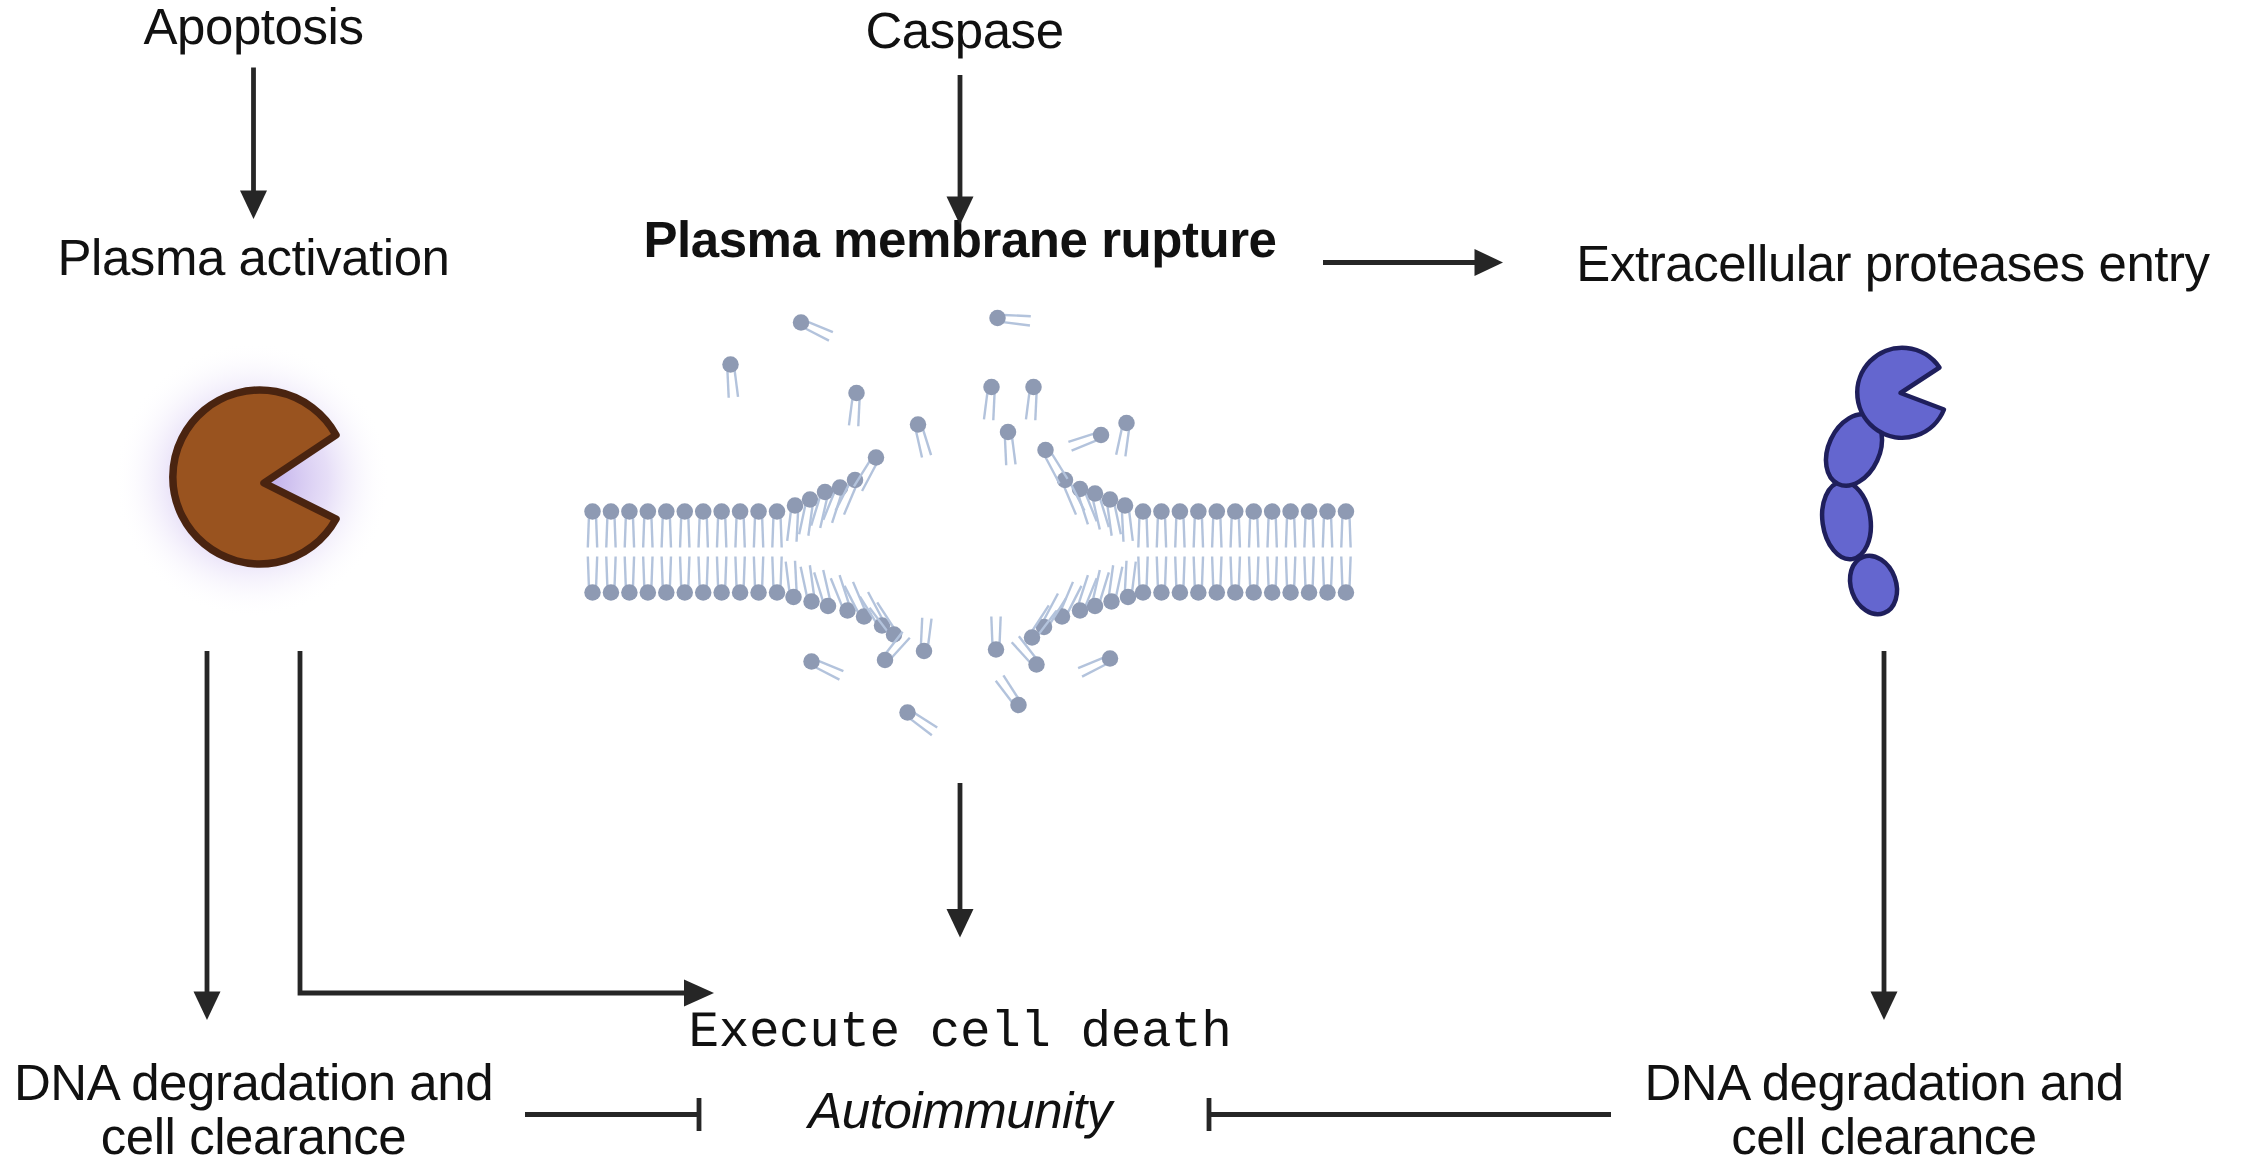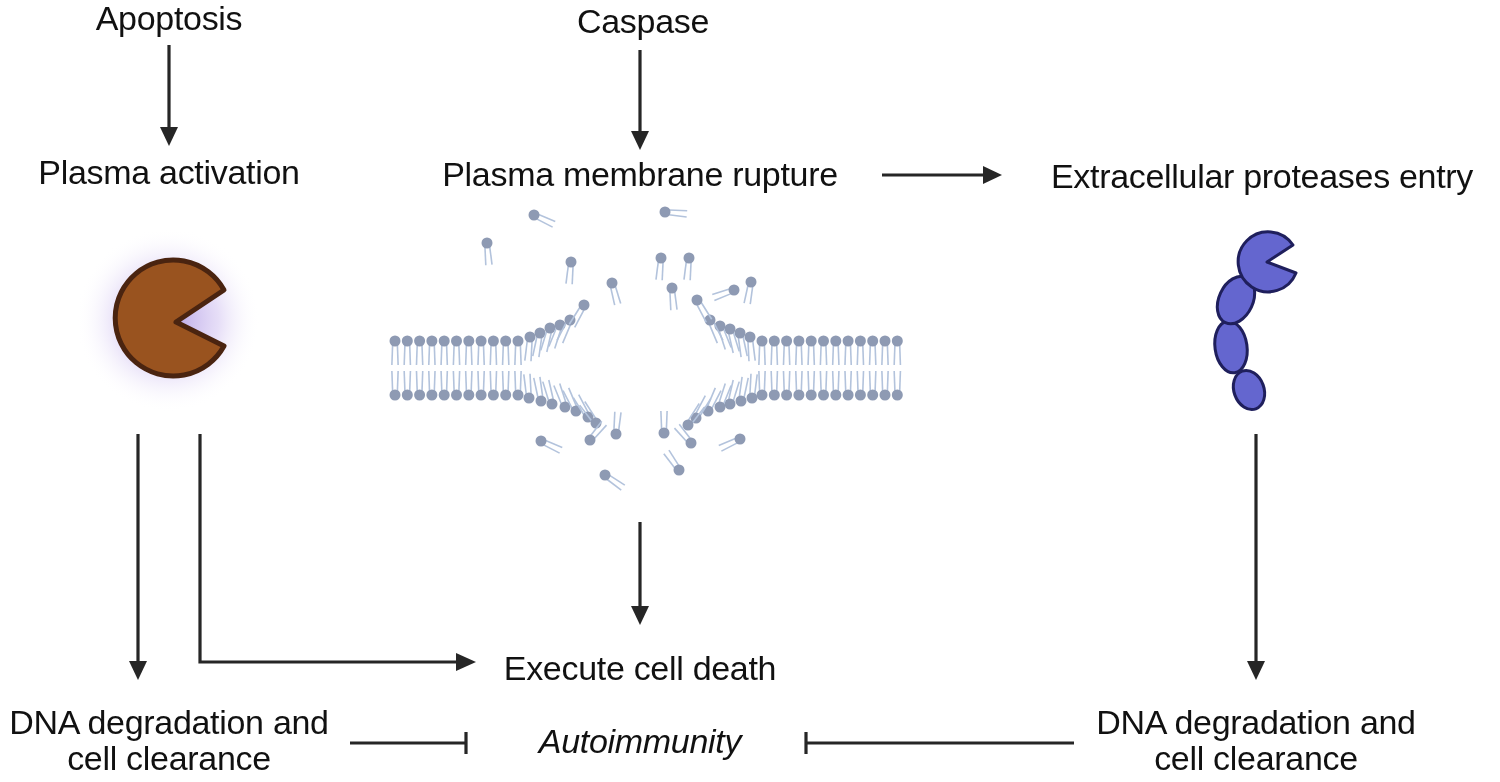--- a/index.html
+++ b/index.html
@@ -9,23 +9,23 @@
          text-align: center; transform: translateX(-50%); letter-spacing: -0.3px; }
   .lbl.two { line-height: 36px; }
   svg.layer { position: absolute; left: 0; top: 0; }
 </style>
 </head>
 <body>
 
 <div class="lbl" style="left:169px; top:-2px;">Apoptosis</div>
 <div class="lbl" style="left:643px; top:1px;">Caspase</div>
 <div class="lbl" style="left:169px; top:152px;">Plasma activation</div>
-<div class="lbl" style="left:640px; top:154px;">Plasma membrane rupture</div>
+<div class="lbl" style="left:640px; top:140px;font-weight:bold;">Plasma membrane rupture</div>
 <div class="lbl" style="left:1262px; top:156px;">Extracellular proteases entry</div>
-<div class="lbl" style="left:640px; top:648px;">Execute cell death</div>
+<div class="lbl" style="left:640px; top:669px;font-family:Liberation Mono, monospace;">Execute cell death</div>
 <div class="lbl two" style="left:169px; top:704px;">
   <div>DNA degradation and</div>
   <div>cell clearance</div>
 </div>
 <div class="lbl" style="left:640px; top:721px;font-style:italic;">Autoimmunity</div>
 <div class="lbl two" style="left:1256px; top:704px;">
   <div>DNA degradation and</div>
   <div>cell clearance</div>
 </div>
 

